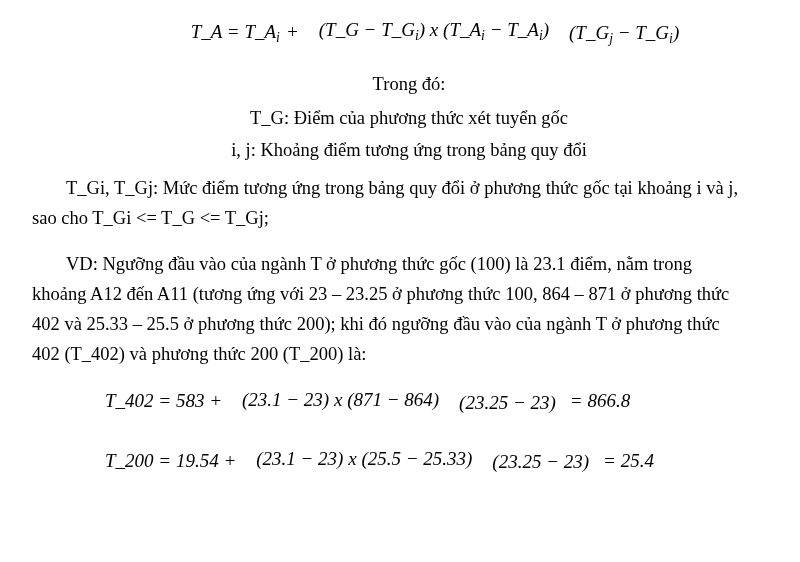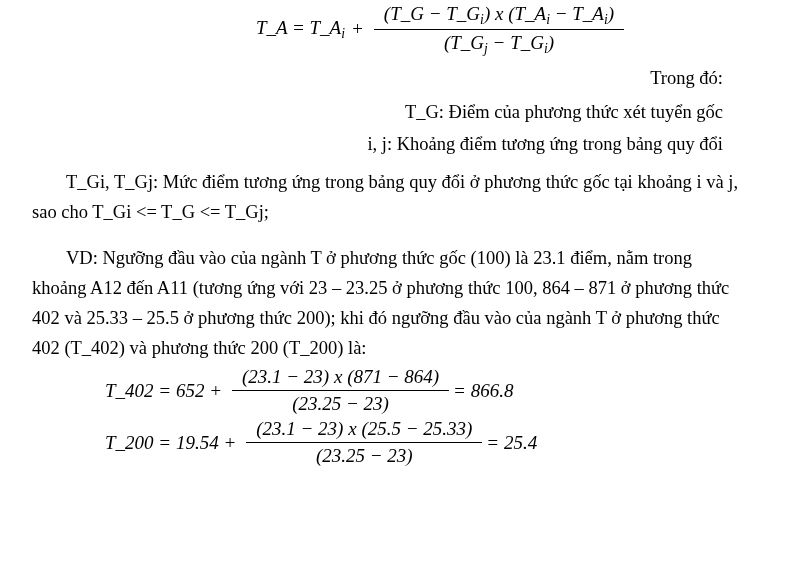--- a/index.html
+++ b/index.html
@@ -30,24 +30,24 @@
     font-style: italic;
     font-size: 19px;
     line-height: 1.1;
     white-space: nowrap;
   }
   .formula .lhs {
     margin-right: 6px;
   }
   .frac {
     display: inline-flex;
-    flex-direction: column;
-    align-items: center;
+    flex-direction: row;
+    align-items: flex-start;
     vertical-align: middle;
-    margin: 0 4px;
+    margin: 16px 4px;
   }
   .frac .num {
     padding: 0 10px 2px 10px;
   }
   .frac .bar {
     width: 100%;
     height: 1px;
     background: #000;
   }
   .frac .den {
@@ -58,21 +58,21 @@
     margin-top: 4px;
     padding-left: 84px;
   }
 
   
   .para {
     font-size: 18.5px;
     line-height: 1.62;
     margin: 0;
     padding: 0 77px 0 95px;
-    text-align: right;
+    text-align: center;
   }
   .para-wrap {
     padding: 0 55px 0 32px;
     font-size: 18.5px;
     line-height: 1.62;
   }
   .para-wrap .ind {
     display: inline-block;
     width: 34px;
   }
@@ -133,21 +133,21 @@
   <div class="spacer-8"></div>
 
 
   <div class="spacer-8"></div>
 
   <div class="para-wrap"><span class="ind"></span><span>VD: Ngưỡng đầu vào của ngành T ở phương thức gốc (100) là 23.1 điểm, nằm trong khoảng A12 đến A11 (tương ứng với 23 – 23.25 ở phương thức 100, 864 – 871 ở phương thức 402 và 25.33 – 25.5 ở phương thức 200); khi đó ngưỡng đầu vào của ngành T ở phương thức 402 (T_402) và phương thức 200 (T_200) là:</span></div>
 
   <div class="spacer-4"></div>
 
   <div class="formula ex-formula">
-    <span class="lhs">T_402 = 652 +</span>
+    <span class="lhs">T_402 = 583 +</span>
     <span class="frac">
       <span class="num">(23.1 −  23) x (871 −  864)</span>
       <span class="bar"></span>
       <span class="den">(23.25  − 23)</span>
     </span>
     <span class="eq-tail">= 866.8</span>
   </div>
 
   <div class="spacer-4"></div>
 

